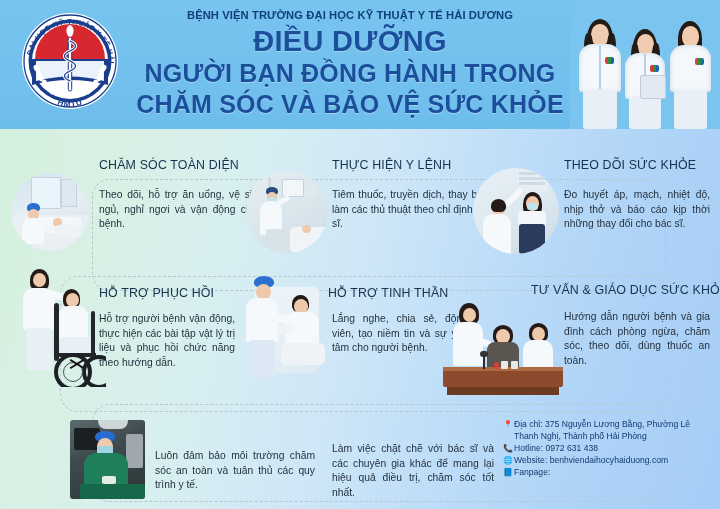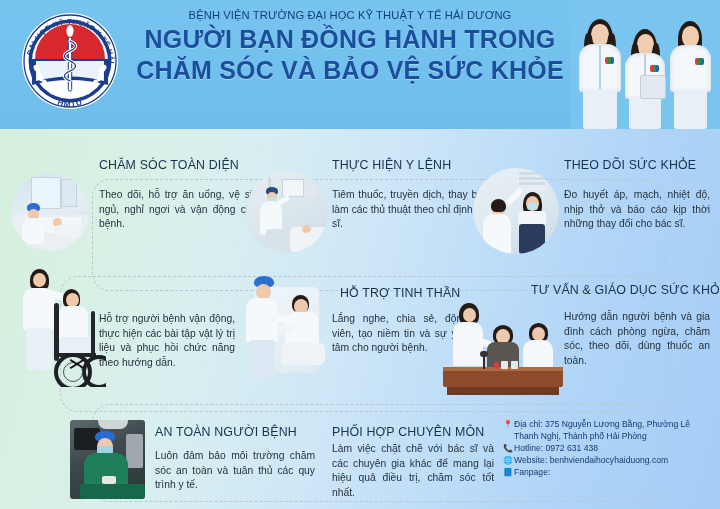--- a/index.html
+++ b/index.html
@@ -14,21 +14,21 @@
   .header{
     position:absolute;left:0;top:0;width:720px;height:129px;
     background:#74c2ee;
     background:linear-gradient(180deg,#77c4ef 0%,#72c0ed 60%,#6dbdec 100%);
     overflow:hidden;
   }
   .header-title-wrap{
     position:absolute;left:120px;top:8px;width:460px;text-align:center;
   }
   .hospital-name{
-    font-size:11.2px;font-weight:normal;color:#123f7a;letter-spacing:.1px;
+    font-size:11.2px;font-weight:bold;color:#123f7a;letter-spacing:.1px;
     line-height:14px;white-space:nowrap;
   }
   .main-title{
     margin-top:4px;color:#1b4f9c;font-weight:bold;
     text-shadow:0 1px 0 rgba(255,255,255,.35);
   }
   .mt1{font-size:29px;line-height:30px;letter-spacing:.3px;}
   .mt2{font-size:25px;line-height:27px;letter-spacing:.2px;}
   .mt3{font-size:25px;line-height:27px;letter-spacing:.2px;}
 
@@ -162,20 +162,21 @@
           <textPath href="#arcTop" startOffset="6%">ĐẠI HỌC KỸ THUẬT Y TẾ HẢI DƯƠNG</textPath>
         </text>
         <text font-size="8" font-weight="bold" fill="#1b3e8c" font-family="'Liberation Sans',sans-serif" letter-spacing="1">
           <textPath href="#arcBot" startOffset="26%">HMTU</textPath>
         </text>
       </svg>
     </div>
 
     <div class="header-title-wrap">
       <div class="hospital-name">BỆNH VIỆN TRƯỜNG ĐẠI HỌC KỸ THUẬT Y TẾ HẢI DƯƠNG</div>
+      <div class="main-title mt1">ĐIỀU DƯỠNG</div>
       <div class="main-title mt2">NGƯỜI BẠN ĐỒNG HÀNH TRONG</div>
       <div class="main-title mt3">CHĂM SÓC VÀ BẢO VỆ SỨC KHỎE</div>
     </div>
 
     <div class="nurses">
 
       <div class="nurse" style="left:6px;width:48px;height:112px;">
         <div class="n-hair" style="left:11px;top:2px;width:26px;height:40px;"></div>
         <div class="n-head" style="left:15px;top:7px;width:18px;height:22px;"></div>
         <div class="n-hair" style="left:8px;top:16px;width:9px;height:34px;border-radius:40%;"></div>
@@ -294,41 +295,44 @@
     <div style="position:absolute;left:77px;top:44px;width:4px;height:48px;background:#23262a;border-radius:3px;"></div>
     <div style="position:absolute;left:44px;top:86px;width:38px;height:4px;background:#23262a;"></div>
     <div class="blob" style="left:40px;top:86px;width:30px;height:30px;border:4px solid #1d2125;background:transparent;"></div>
     <div class="blob" style="left:68px;top:88px;width:26px;height:26px;border:4px solid #1d2125;background:transparent;"></div>
     <div style="position:absolute;left:49px;top:95px;width:18px;height:18px;border:1.2px solid #4a5056;border-radius:50%;"></div>
 
     <div style="position:absolute;left:55px;top:96px;width:16px;height:2px;background:#111;transform:rotate(32deg);"></div>
     <div style="position:absolute;left:55px;top:96px;width:16px;height:2px;background:#111;transform:rotate(-32deg);"></div>
   </div>
 
+  <div class="card" style="left:99px;top:286px;width:180px;">
+    <div class="card-title">HỖ TRỢ PHỤC HỒI</div>
+  </div>
   <div class="card" style="left:99px;top:312px;width:136px;">
     <div class="card-body">Hỗ trợ người bệnh vận động, thực hiện các bài tập vật lý trị liệu và phục hồi chức năng theo hướng dẫn.</div>
   </div>
 
   <div class="photo ph-hand" style="left:237px;top:273px;width:95px;height:108px;">
     <div style="position:absolute;left:18px;top:14px;width:64px;height:86px;background:linear-gradient(160deg,#eef5fa,#dfeaf2);border-radius:6px;"></div>
 
     <div class="fig-cap" style="left:17px;top:3px;width:20px;height:12px;"></div>
     <div class="fig-head" style="left:19px;top:11px;width:15px;height:16px;"></div>
     <div class="fig-coat" style="left:9px;top:25px;width:32px;height:44px;"></div>
     <div class="n-pants" style="left:12px;top:67px;width:26px;height:38px;background:#dce8f3;"></div>
     <div class="fig-arm" style="left:34px;top:42px;width:22px;height:8px;background:#f6f9fc;transform:rotate(14deg);"></div>
 
     <div class="n-hair" style="left:55px;top:22px;width:17px;height:17px;"></div>
     <div class="fig-head" style="left:57px;top:26px;width:14px;height:15px;"></div>
     <div class="fig-coat" style="left:48px;top:39px;width:34px;height:34px;"></div>
     <div class="fig-arm" style="left:40px;top:52px;width:18px;height:8px;background:#f0f4f8;transform:rotate(-12deg);"></div>
     <div style="position:absolute;left:44px;top:70px;width:44px;height:22px;background:#eef3f8;border-radius:5px;"></div>
   </div>
 
-  <div class="card" style="left:340px;top:286px;width:180px;">
+  <div class="card" style="left:328px;top:286px;width:180px;">
     <div class="card-title">HỖ TRỢ TINH THẦN</div>
   </div>
   <div class="card" style="left:332px;top:312px;width:136px;">
     <div class="card-body">Lắng nghe, chia sẻ, động viên, tạo niềm tin và sự yên tâm cho người bệnh.</div>
   </div>
 
   <div class="photo ph-meet" style="left:443px;top:303px;width:120px;height:96px;">
 
     <div class="n-hair" style="left:16px;top:0px;width:20px;height:22px;"></div>
     <div class="fig-head" style="left:20px;top:5px;width:13px;height:14px;"></div>
@@ -366,30 +370,24 @@
     <div style="position:absolute;left:4px;top:8px;width:26px;height:22px;background:#1a1f22;border-radius:2px;"></div>
     <div style="position:absolute;left:56px;top:14px;width:17px;height:34px;background:#9fa9ad;border-radius:2px;"></div>
     <div class="fig-cap green" style="left:25px;top:11px;width:20px;height:11px;background:#2a6bd1;"></div>
     <div class="fig-head" style="left:27px;top:18px;width:16px;height:17px;"></div>
     <div class="fig-mask" style="left:27px;top:26px;width:16px;height:9px;background:#9ed4e6;"></div>
     <div class="fig-coat green" style="left:14px;top:33px;width:44px;height:40px;"></div>
     <div style="position:absolute;left:10px;top:64px;width:65px;height:15px;background:#15694a;border-radius:3px;"></div>
     <div style="position:absolute;left:32px;top:56px;width:14px;height:8px;background:#e6e9e5;border-radius:2px;"></div>
   </div>
 
-  <div class="card" style="left:155px;top:425px;width:190px;">
-    <div class="card-title">AN TOÀN NGƯỜI BỆNH</div>
-  </div>
   <div class="card" style="left:155px;top:449px;width:160px;">
     <div class="card-body">Luôn đảm bảo môi trường chăm sóc an toàn và tuân thủ các quy trình y tế.</div>
   </div>
 
-  <div class="card" style="left:332px;top:425px;width:190px;">
-    <div class="card-title">PHỐI HỢP CHUYÊN MÔN</div>
-  </div>
   <div class="card" style="left:332px;top:442px;width:162px;">
     <div class="card-body">Làm việc chặt chẽ với bác sĩ và các chuyên gia khác để mang lại hiệu quả điều trị, chăm sóc tốt nhất.</div>
   </div>
 
   <div class="contact">
     <div class="contact-row">
       <div class="c-ico pin">📍</div>
       <div class="c-txt">Địa chỉ: 375 Nguyễn Lương Bằng, Phường Lê Thanh Nghị, Thành phố Hải Phòng</div>
     </div>
     <div class="contact-row">

